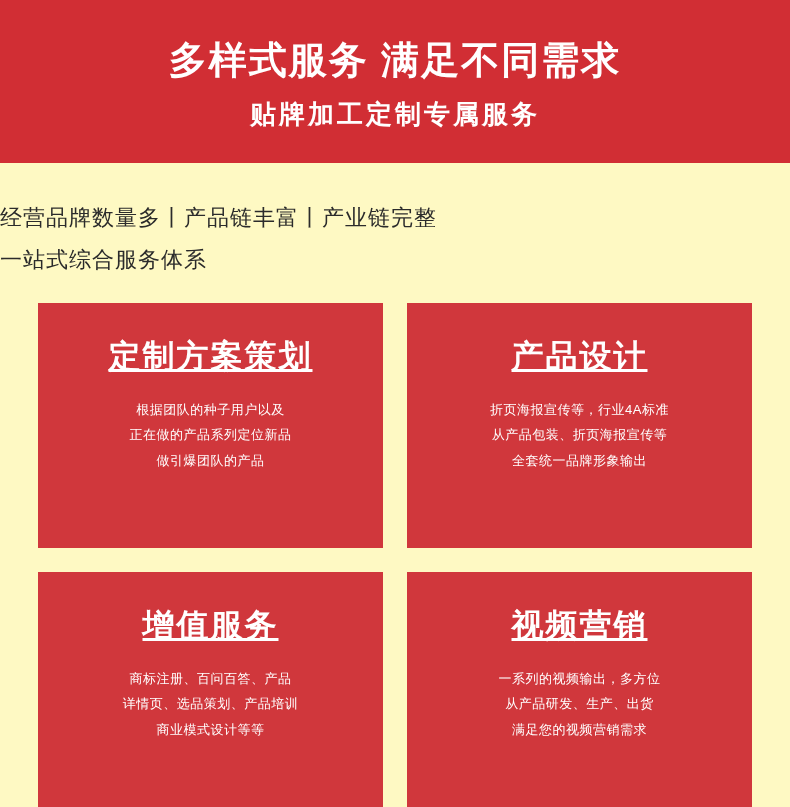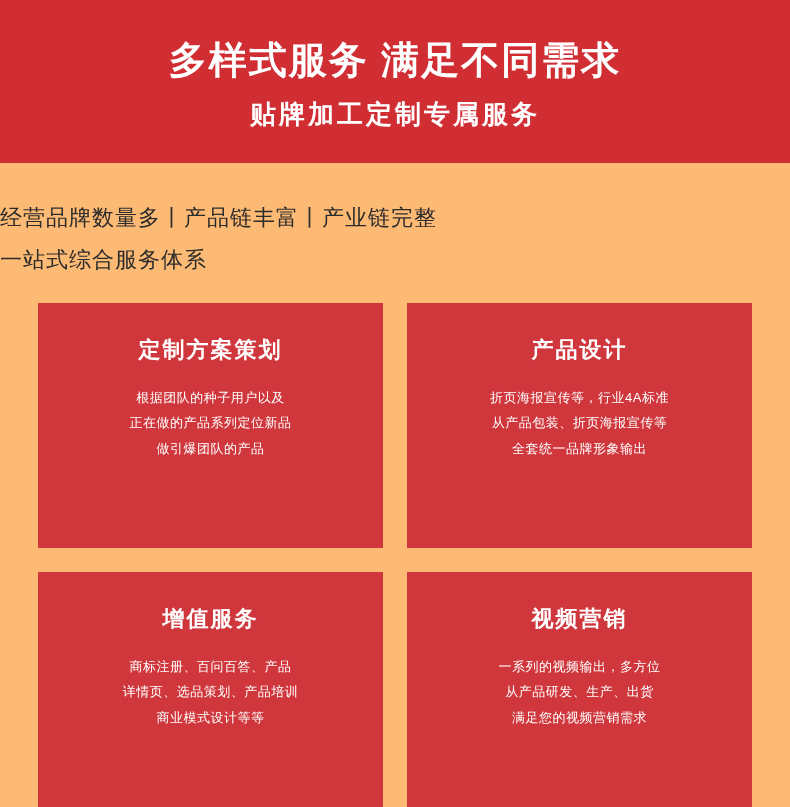--- a/index.html
+++ b/index.html
@@ -10,21 +10,21 @@
     width: 790px;
     height: 807px;
     background: #ffffff;
     font-family: "Liberation Sans", sans-serif;
     overflow: hidden;
   }
   .page {
     width: 790px;
     height: 807px;
     position: relative;
-    background: #fdba74;
+    background: #fef9c3;
   }
   
   .banner {
     width: 790px;
     height: 163px;
     background: #d12e34;
     box-sizing: border-box;
     display: flex;
     flex-direction: column;
     align-items: center;
@@ -70,25 +70,26 @@
     row-gap: 24px;
   }
   .card {
     background: #d0373c;
     box-sizing: border-box;
     padding: 34px 18px 0 18px;
     text-align: center;
     color: #ffffff;
   }
   .card-title {
-    font-size: 22px;
+    font-size: 32px;
     font-weight: bold;
     letter-spacing: 2px;
     line-height: 1.2;
     margin-bottom: 22px;
+    text-decoration: underline;
   }
   .card-line {
     font-size: 13px;
     line-height: 1.95;
     letter-spacing: 0.5px;
     color: #ffffff;
   }
 </style>
 </head>
 <body>

